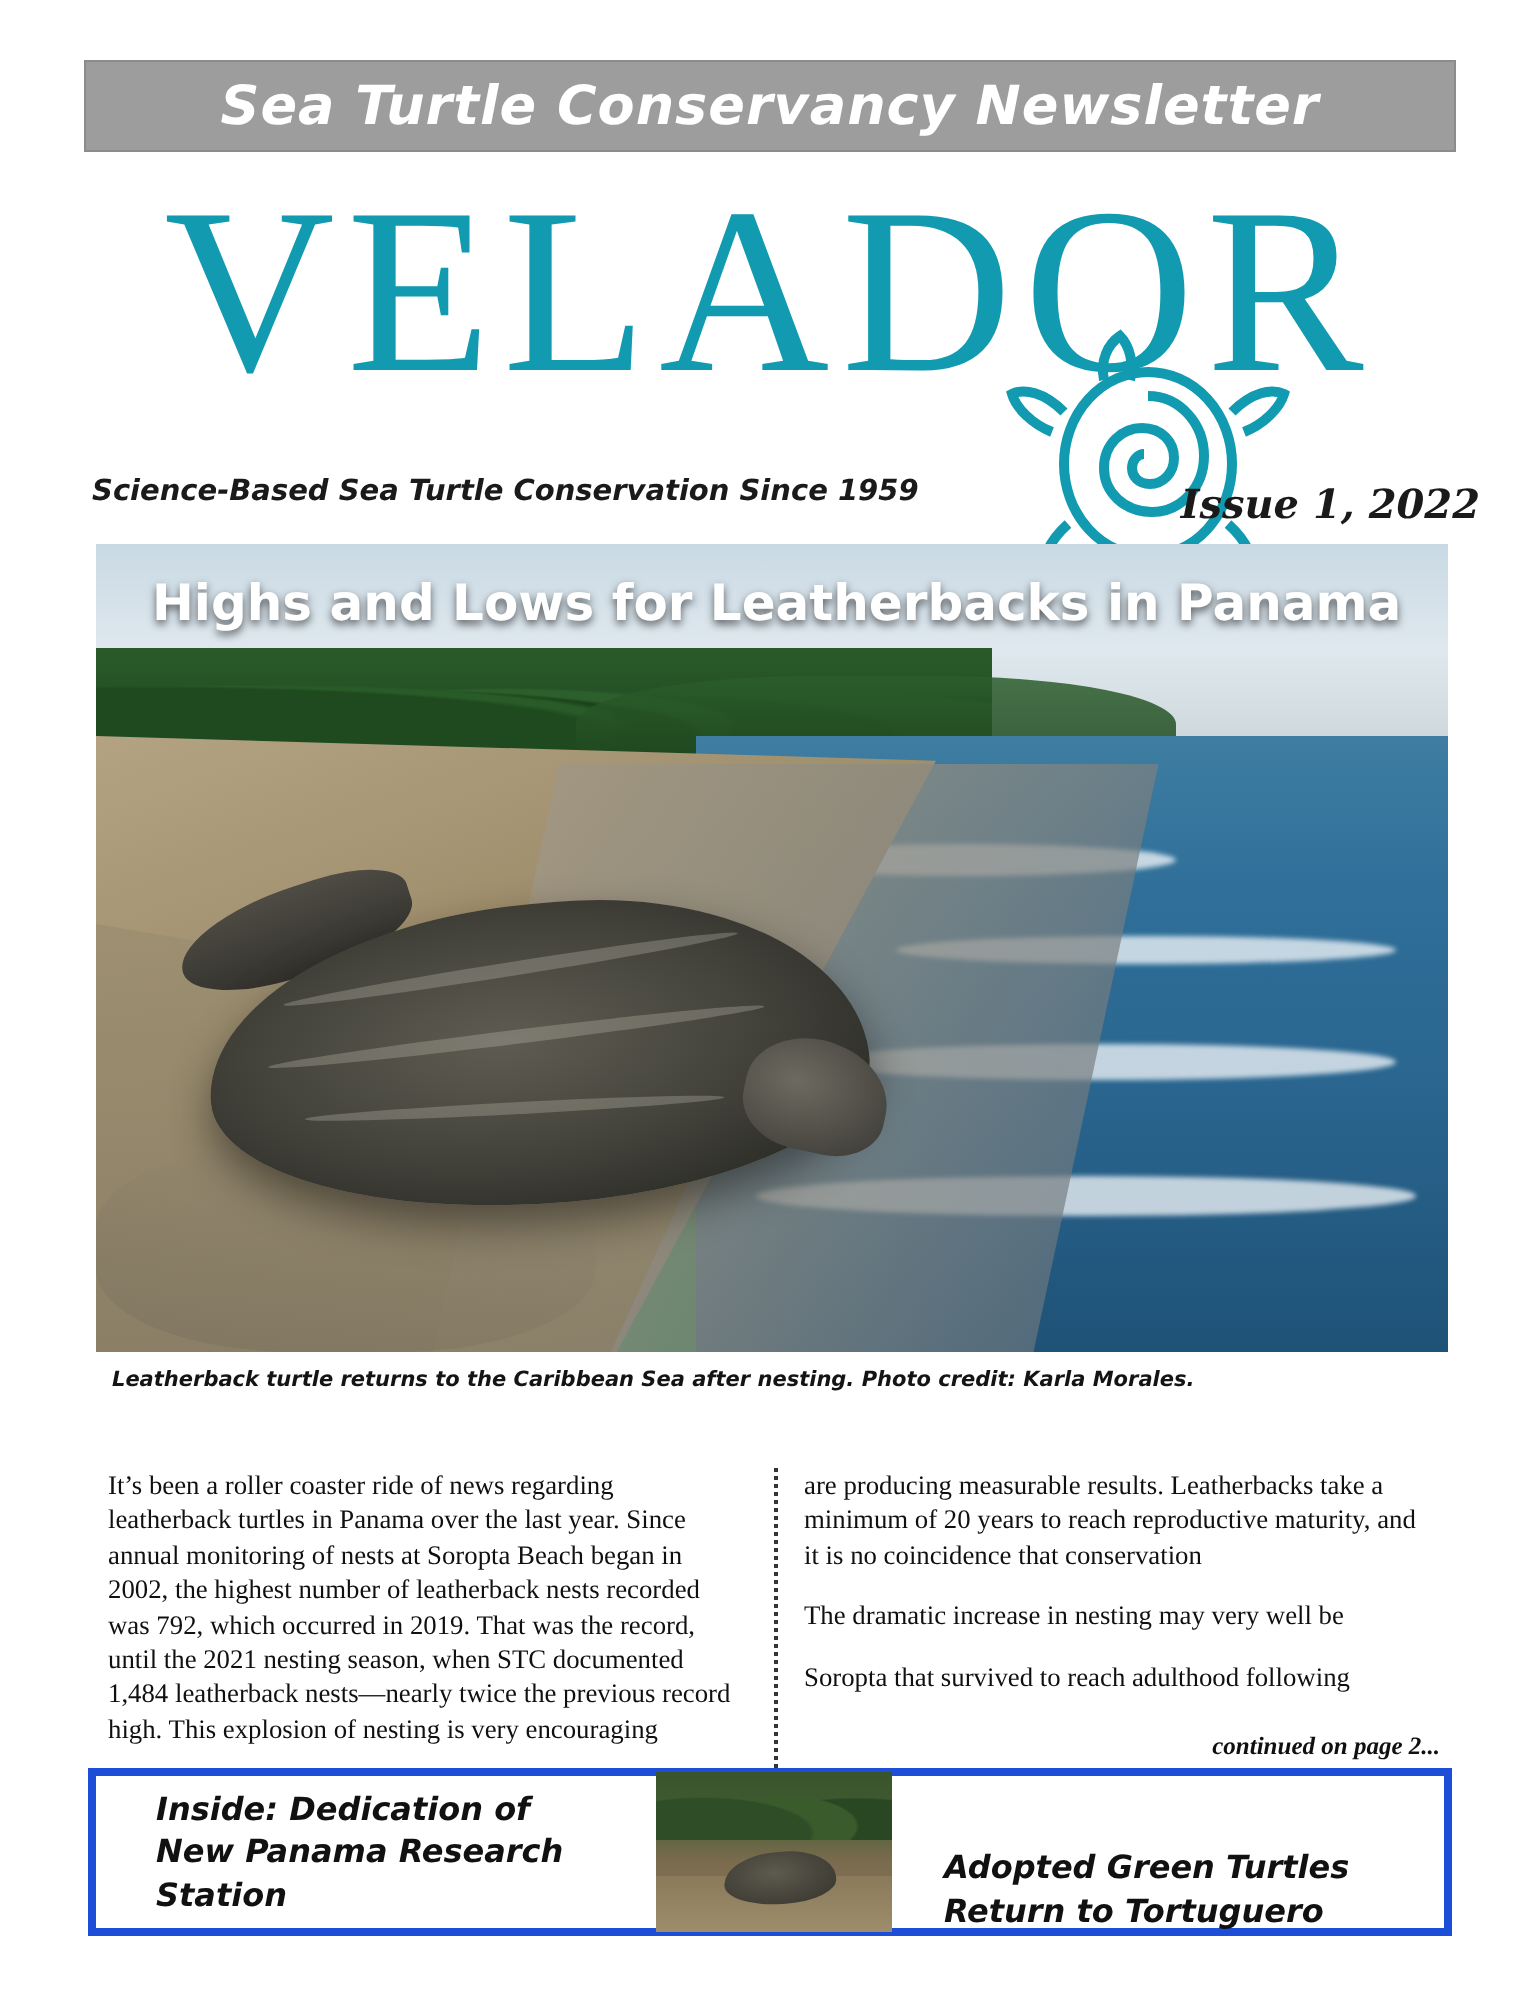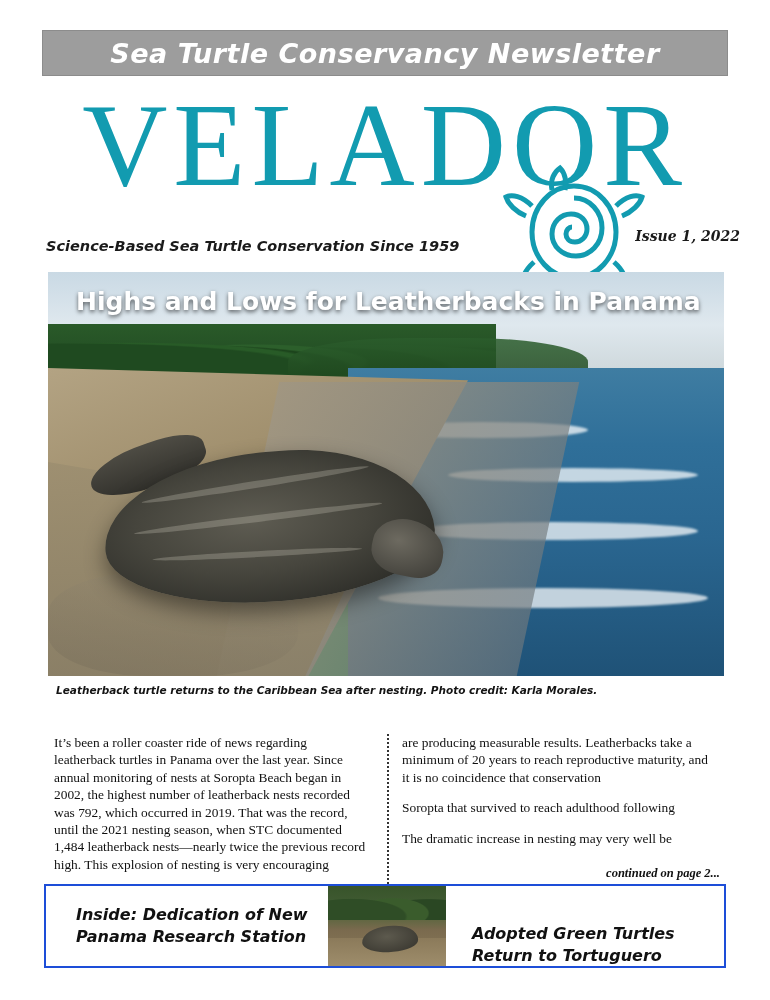--- a/index.html
+++ b/index.html
@@ -77,25 +77,25 @@
     top: 238px;
     font-family: "DejaVu Sans", sans-serif;
     font-style: italic;
     font-weight: bold;
     font-size: 14.5px;
     color: #1a1a1a;
   }
   .issue {
     position: absolute;
     right: 30px;
-    top: 228px;
+    top: 240px;
     font-family: "DejaVu Serif", serif;
     font-style: italic;
     font-weight: bold;
-    font-size: 14px;
+    font-size: 20px;
     color: #1a1a1a;
   }
 
   
   .hero {
     position: absolute;
     left: 48px;
     top: 272px;
     width: 676px;
     height: 404px;
@@ -250,21 +250,21 @@
     color: #101010;
   }
 
   
   .inside-box {
     position: absolute;
     left: 44px;
     top: 884px;
     width: 682px;
     height: 84px;
-    border: 2px solid #1d4ed8;
+    border: 4px solid #1d4ed8;
     background: #ffffff;
     display: flex;
     align-items: center;
   }
   .inside-left, .inside-right {
     flex: 1;
     font-family: "DejaVu Sans", sans-serif;
     font-style: italic;
     font-weight: bold;
     font-size: 16px;
@@ -351,22 +351,22 @@
 
 <div class="caption">Leatherback turtle returns to the Caribbean Sea after nesting. Photo credit: Karla Morales.</div>
 
 <div class="cols">
   <div class="col col-left">
     <p>It’s been a roller coaster ride of news regarding leatherback turtles in Panama over the last year. Since annual monitoring of nests at Soropta Beach began in 2002, the highest number of leatherback nests recorded was 792, which occurred in 2019.  That was the record, until the 2021 nesting season, when STC documented 1,484 leatherback nests—nearly twice the previous record high. This explosion of nesting is very encouraging</p>
   </div>
   <div class="col-divider"></div>
   <div class="col col-right">
     <p>are producing measurable results. Leatherbacks take a minimum of 20 years to reach reproductive maturity, and it is no coincidence that conservation</p>
+    <p>The dramatic increase in nesting may very well be</p>
     <p>Soropta that survived to reach adulthood following</p>
-    <p>The dramatic increase in nesting may very well be</p>
   </div>
   <div class="continued">continued on page 2...</div>
 </div>
 
 <div class="inside-box">
   <div class="inside-left">Inside: Dedication of New Panama Research Station</div>
   <div class="inside-photo">
     <div class="ip-tree"></div>
     <div class="ip-sand"></div>
     <div class="ip-turtle"></div>

